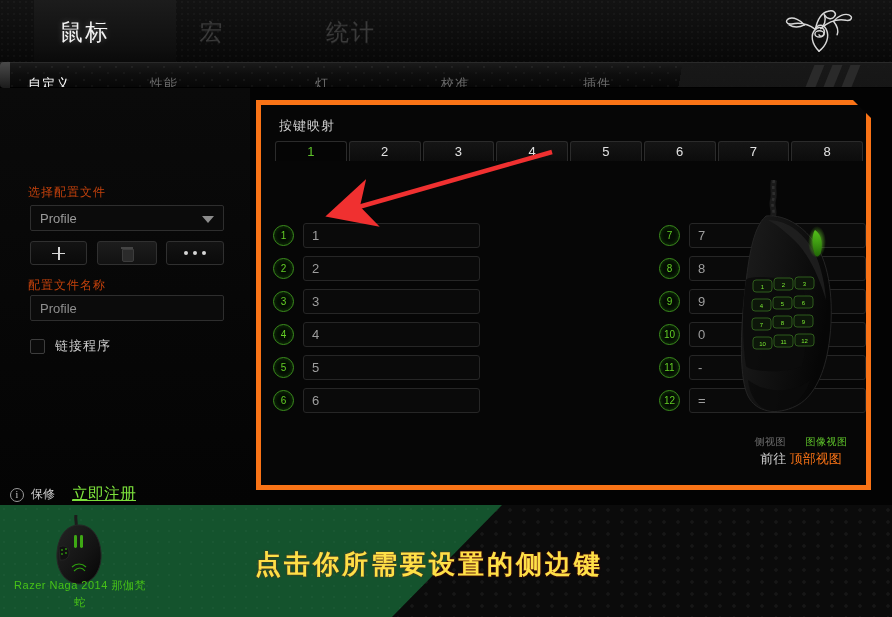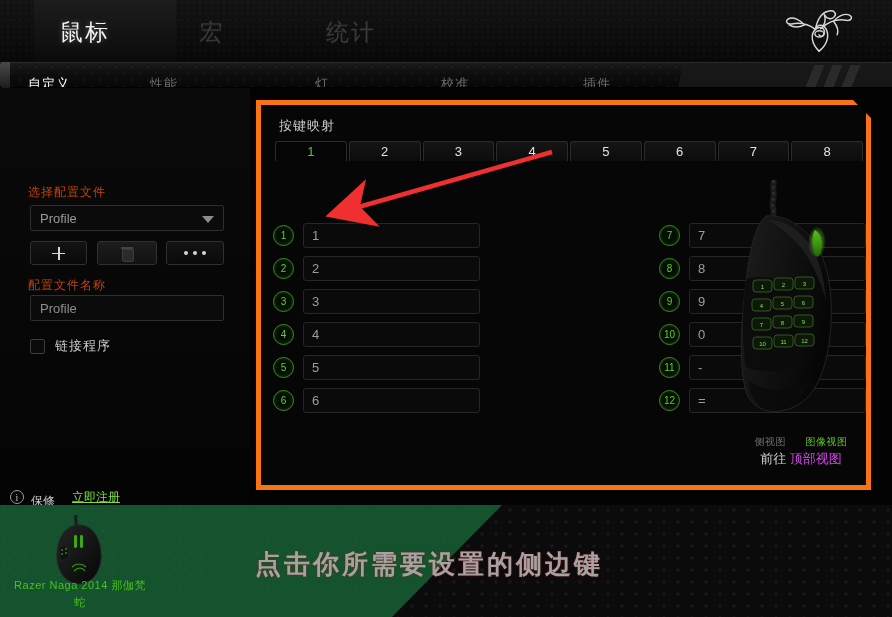--- a/index.html
+++ b/index.html
@@ -162,23 +162,23 @@
   .checkrow span{ font-size:13px; color:#c9c9c9; letter-spacing:1px; }
 
   .warranty{
     position:absolute; left:10px; top:396px; display:flex; align-items:center; gap:7px;
   }
   .info-i{
     width:14px;height:14px;border-radius:50%;border:1px solid #9b9b9b;
     display:flex;align-items:center;justify-content:center;
     font-size:10px;color:#c6c6c6;font-family:"Liberation Serif",serif;
   }
-  .warranty .wtxt{ font-size:12px; color:#cfcfcf;margin-top:9px; }
+  .warranty .wtxt{ font-size:12px; color:#cfcfcf; }
   .warranty .wlink{
-    font-size:12px; color:#7ce03c; text-decoration:underline; margin-left:10px; cursor:pointer;
+    font-size:16px; color:#7ce03c; text-decoration:underline; margin-left:10px; cursor:pointer;
   }
 
   
   .panel{
     position:absolute; left:256px; top:100px; width:615px; height:390px;
     background:#060606;
     border:5px solid #f97316;
     clip-path:polygon(0 0, calc(100% - 18px) 0, 100% 18px, 100% 100%, 0 100%);
   }
   .panel-title{
@@ -216,21 +216,21 @@
   .viewrow{
     position:absolute; left:455px; top:330px; width:170px; text-align:center;
     font-size:10px; letter-spacing:.5px;
   }
   .viewrow .v-dim{ color:#6f6f6f; margin-right:16px; }
   .viewrow .v-on{ color:#5ec22a; }
   .gotorow{
     position:absolute; left:440px; top:345px; width:200px; text-align:center; font-size:13px;
   }
   .gotorow .g-pre{ color:#d2d2d2; }
-  .gotorow .g-link{ color:#d946ef; cursor:pointer; }
+  .gotorow .g-link{ color:#f97316; cursor:pointer; }
 
   
   .bottom{
     position:absolute; left:0; top:505px; width:892px; height:112px;
     background:#14532d; overflow:hidden;
   }
   .bottom::before{
     content:""; position:absolute; inset:0;
     background-image:
       radial-gradient(circle at 4px 4px, rgba(255,255,255,.028) 1.1px, transparent 1.6px);
@@ -243,21 +243,21 @@
     background-image:
       radial-gradient(circle at 6px 5px, rgba(255,255,255,.05) 1.4px, transparent 2px);
     background-size:14px 12px;
   }
   .dev-thumb{ position:absolute; left:48px; top:10px; width:62px; height:72px; }
   .dev-name{
     position:absolute; left:0; top:72px; width:160px; text-align:center;
     font-size:11px; color:#47c217; line-height:17px; letter-spacing:.5px;
   }
   .annot{
-    position:absolute; left:255px; top:547px; font-size:26px; color:#a3a3a3;
+    position:absolute; left:255px; top:547px; font-size:26px; color:#fde047;
     letter-spacing:3px; font-weight:bold; text-shadow:0 0 2px rgba(200,0,0,.6);
     z-index:9;
   }
 
   .arrow-svg{ position:absolute; left:0; top:0; width:892px; height:617px; pointer-events:none; z-index:20; }
 </style>
 </head>
 <body>
 
 <div id="app">

